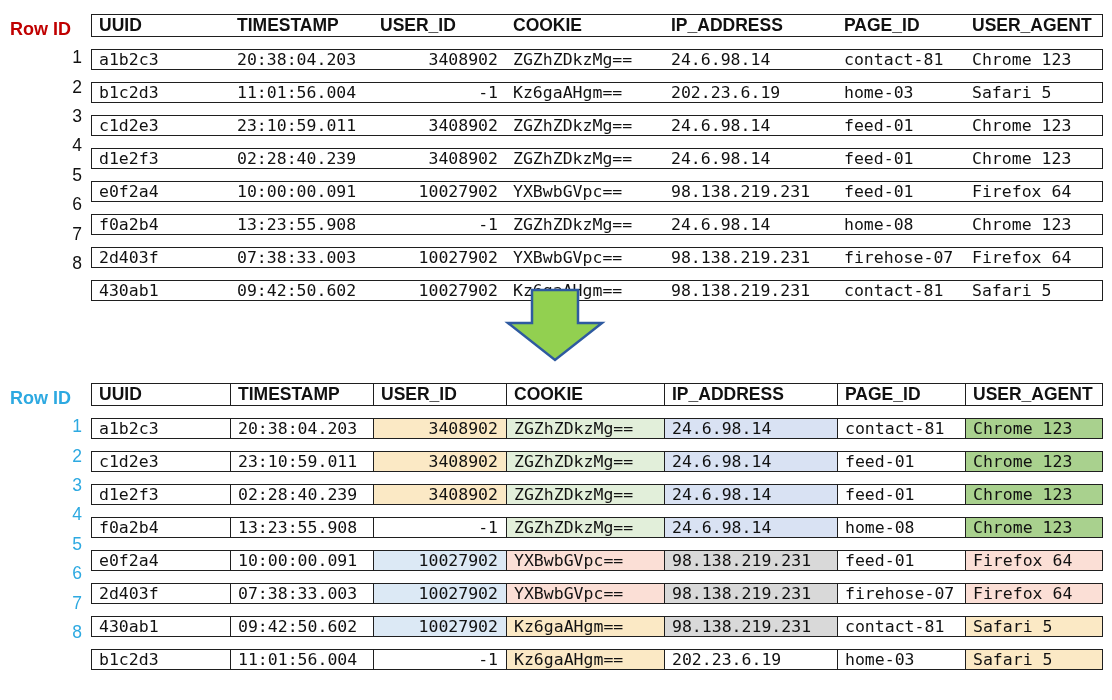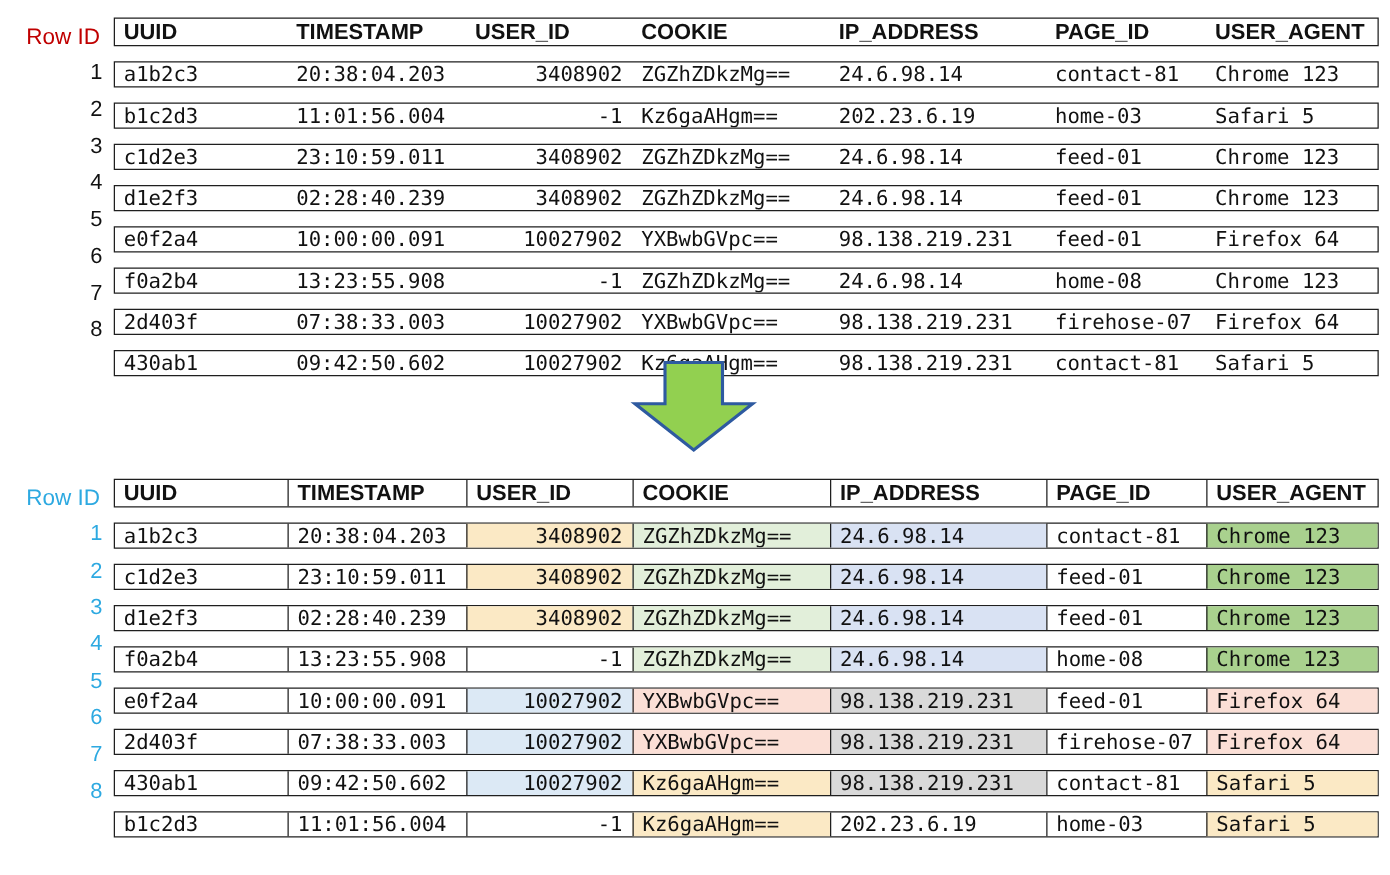--- a/index.html
+++ b/index.html
@@ -24,21 +24,21 @@
 
   
   .gutter{position:absolute;left:0;width:86px;height:264px;
           display:flex;flex-direction:column;gap:1px;}
   .gutter-top{top:14px}
   .gutter-bottom{top:383px}
   .gslot{flex:1;display:flex;align-items:center;justify-content:flex-end;
          padding-right:4px;font-size:17.5px;box-sizing:border-box;}
   .gutter-bottom .gslot{color:#2DA9E1;}
 
-  .rowid{position:absolute;left:21px;font-weight:normal;font-size:18px;}
+  .rowid{position:absolute;left:10px;font-weight:bold;font-size:18px;}
   .rowid-top{top:19px;color:#C00000;}
   .rowid-bottom{top:388px;color:#2DA9E1;}
 
   .arrow-wrap{position:absolute;left:495px;top:286px;width:120px;height:78px;}
 
   .captions{position:absolute;left:368px;top:646px;font-size:17.5px;
             line-height:25.5px;color:#1d1d1d;}
 </style>
 </head>
 <body>

